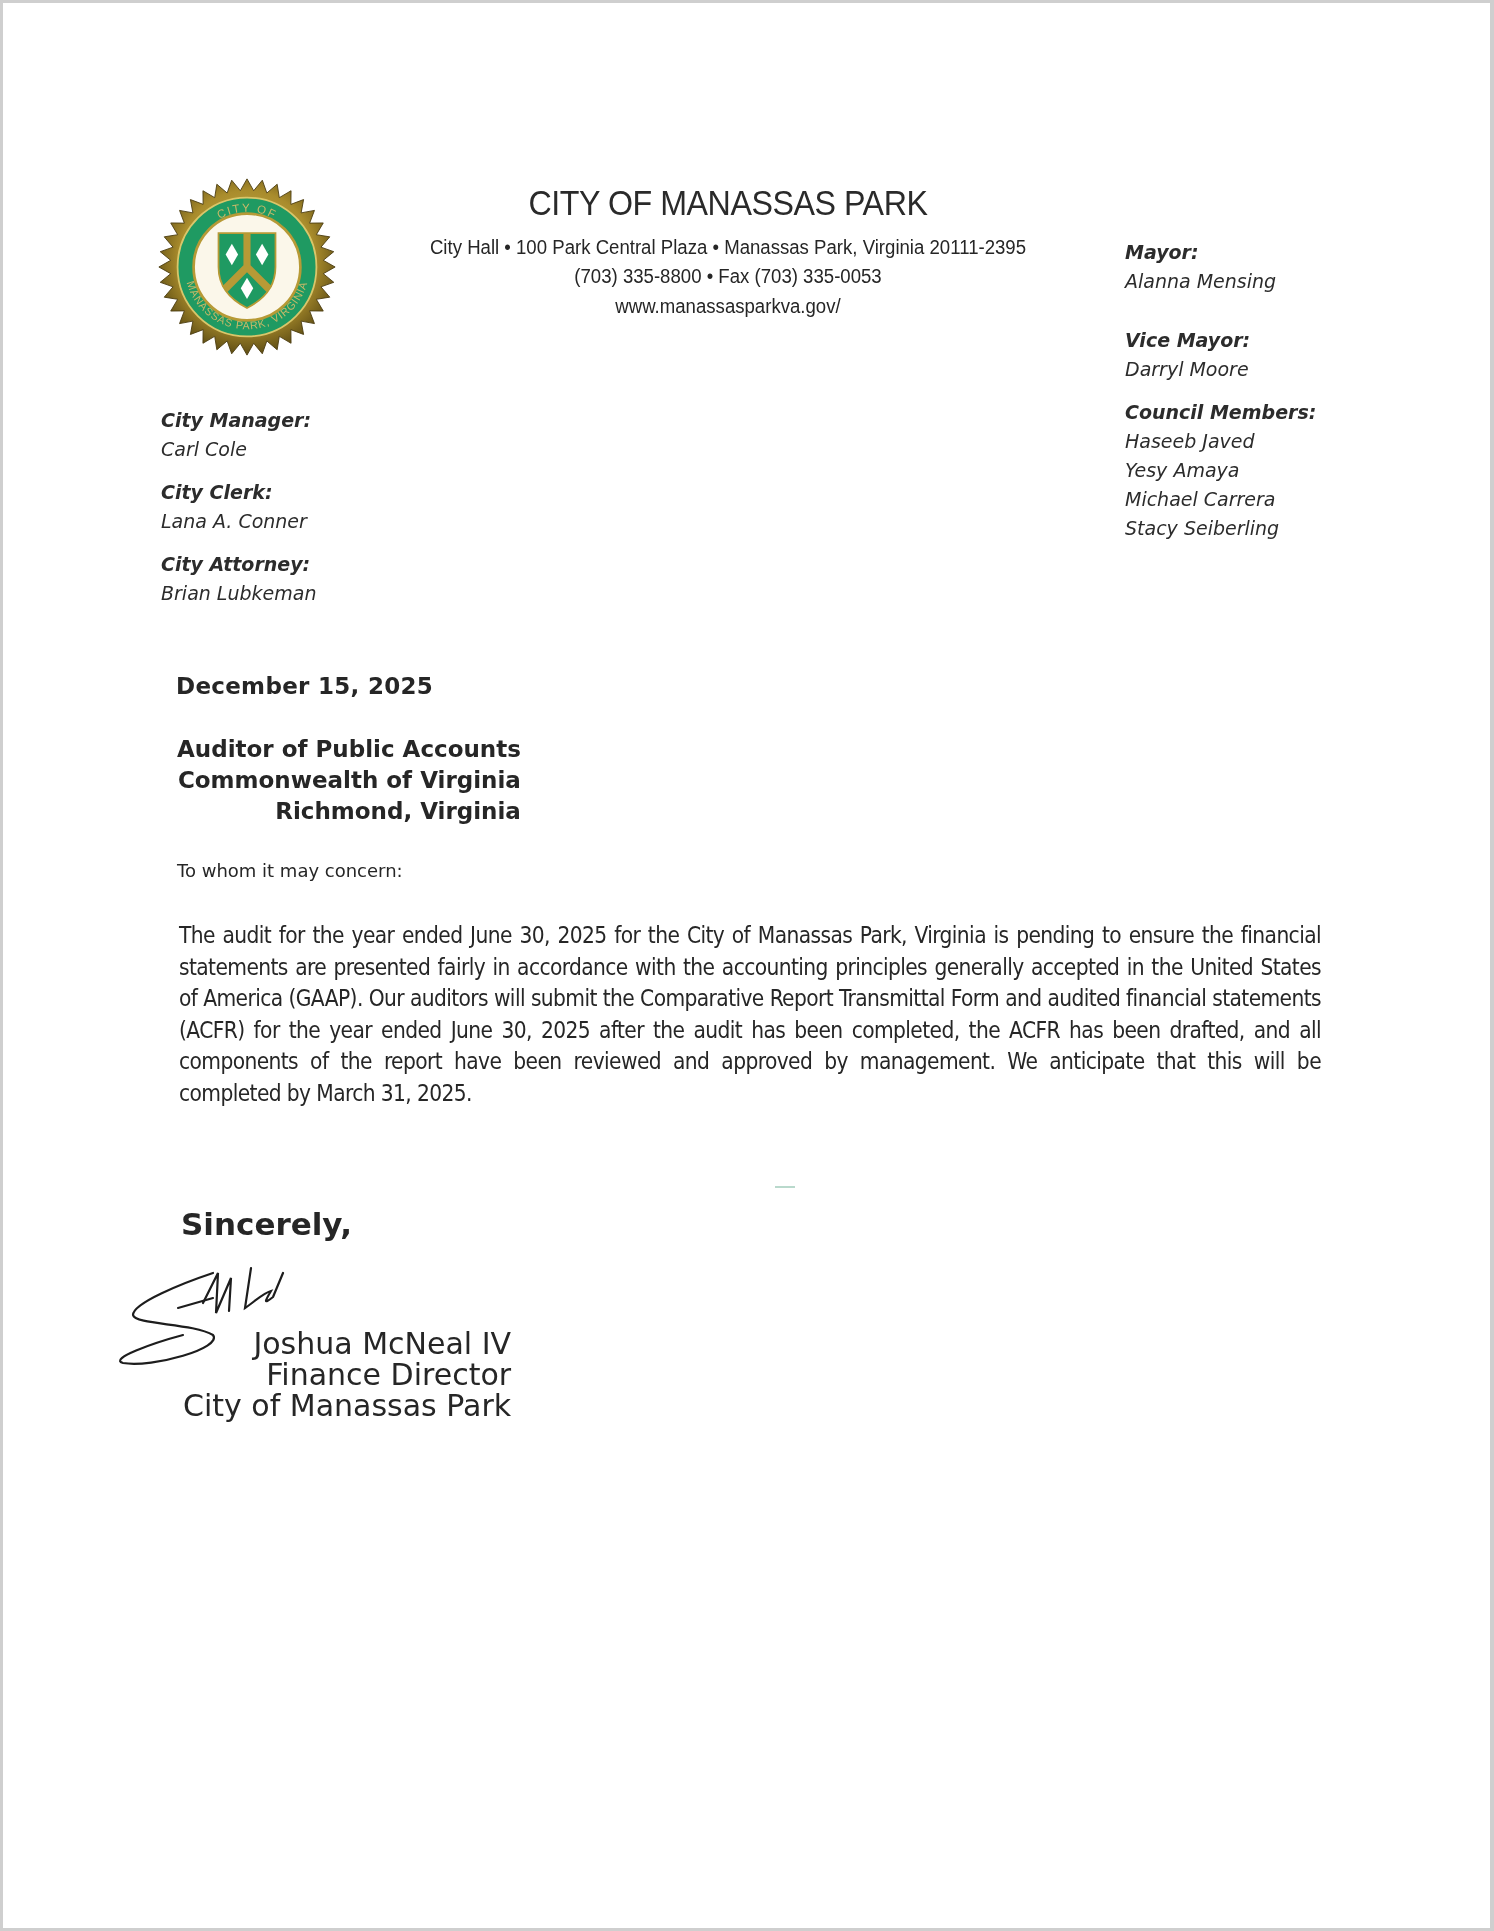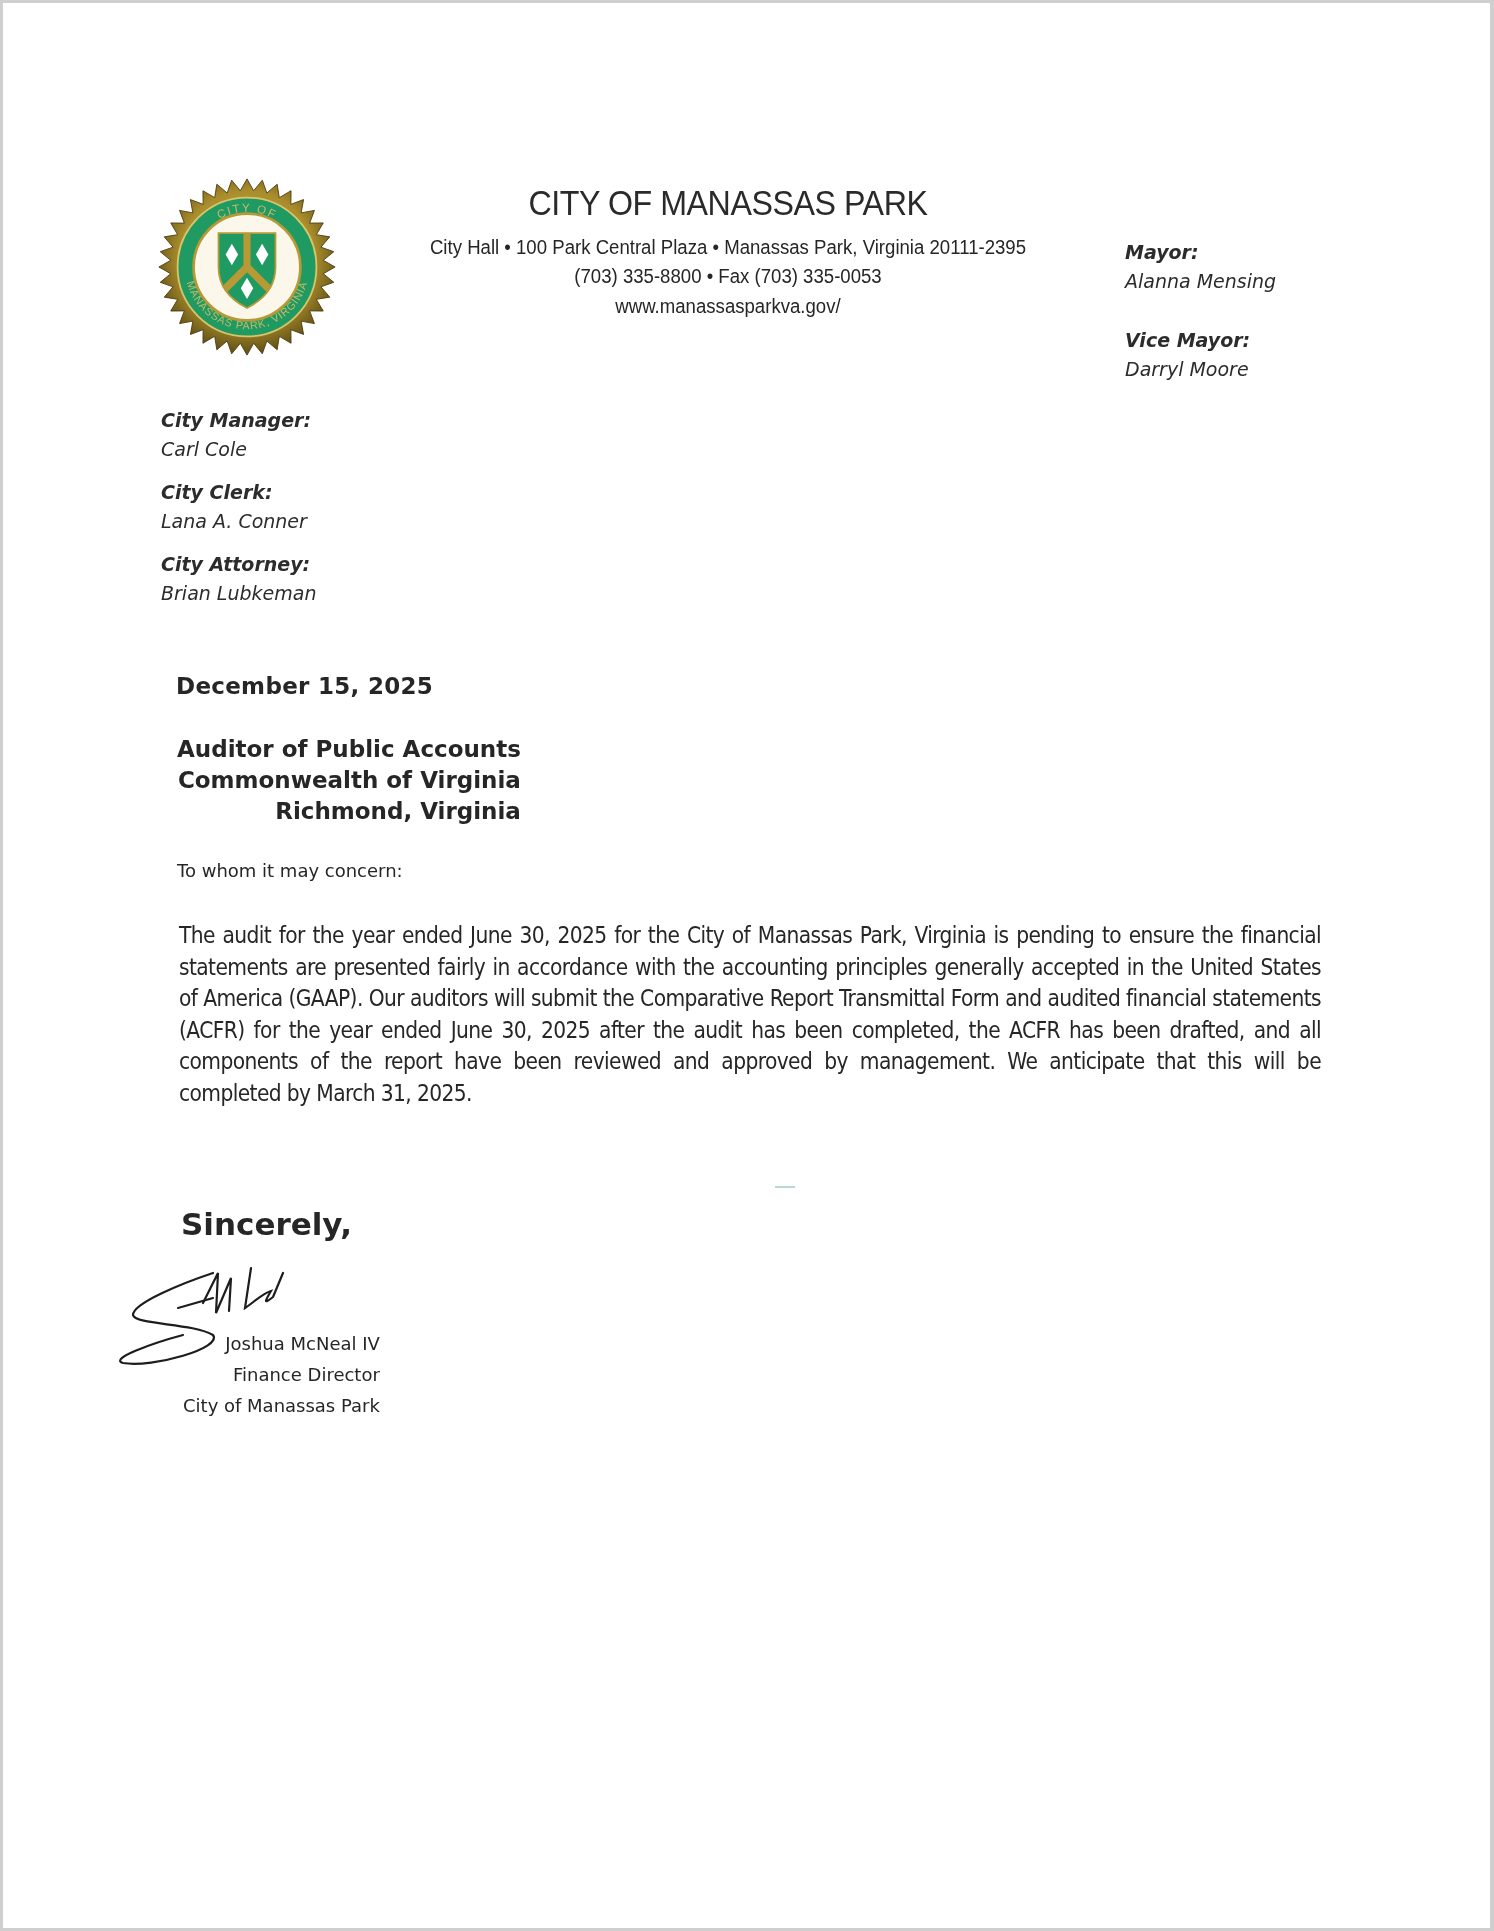--- a/index.html
+++ b/index.html
@@ -57,21 +57,21 @@
   .salutation { left: 174px; top: 857px; font-size: 18px; }
   .body-text {
     left: 176px; top: 917px; width: 1142px;
     font-size: 22.5px; line-height: 31.5px;
     text-align: justify;
     font-family: "DejaVu Sans Condensed", "DejaVu Sans", sans-serif;
     letter-spacing: -0.6px;
   }
   .closing { left: 178px; top: 1203px; font-size: 31px; font-weight: bold; }
   .signature { left: 110px; top: 1250px; width: 210px; height: 130px; }
-  .signer { left: 180px; top: 1325px; font-size: 18px; line-height: 31px; }
+  .signer { left: 180px; top: 1325px; font-size: 30px; line-height: 31px; }
   .scan-mark { left: 772px; top: 1183px; width: 20px; height: 2px; background: #b9d9cc; }
 </style>
 </head>
 <body>
 
 <div class="page">
 
   <div class="abs seal">
     <svg viewBox="0 0 200 200" width="178" height="178">
       <defs>
@@ -122,20 +122,27 @@
 
   <div class="abs roster roster-right">
     <div class="roster-group mayor">
       <div class="role">Mayor:</div>
       <div>Alanna Mensing</div>
     </div>
     <div class="roster-group vice">
       <div class="role">Vice Mayor:</div>
       <div>Darryl Moore</div>
     </div>
+    <div class="roster-group">
+      <div class="role">Council Members:</div>
+      <div>Haseeb Javed</div>
+      <div>Yesy Amaya</div>
+      <div>Michael Carrera</div>
+      <div>Stacy Seiberling</div>
+    </div>
   </div>
 
   <div class="abs letter date">December 15, 2025</div>
 
   <div class="abs letter recipient">
     <div>Auditor of Public Accounts</div>
     <div>Commonwealth of Virginia</div>
     <div>Richmond, Virginia</div>
   </div>
 

